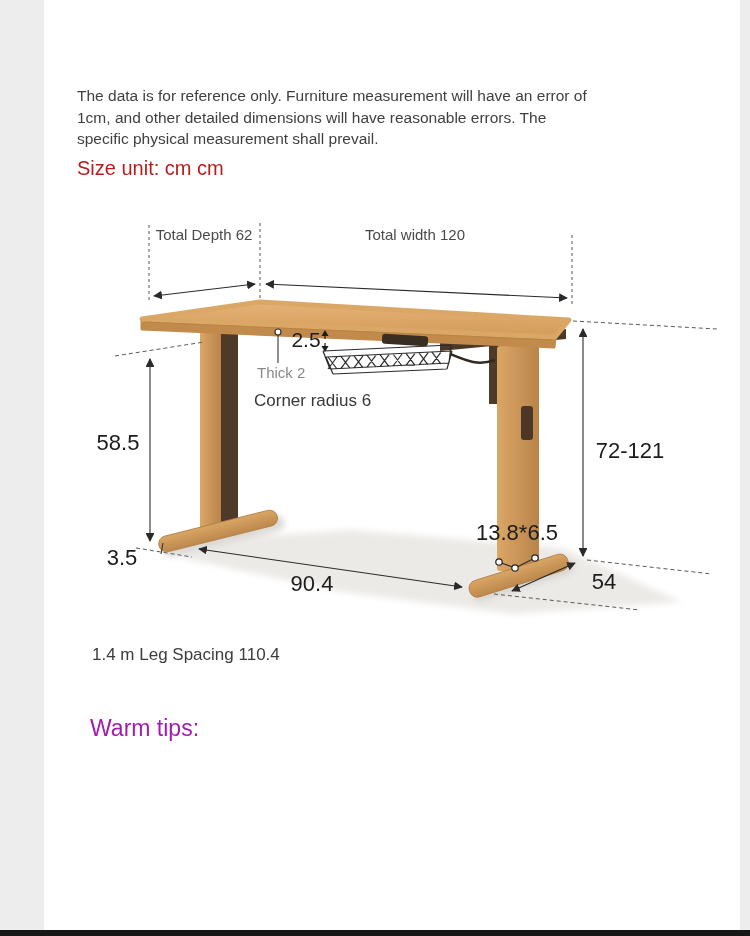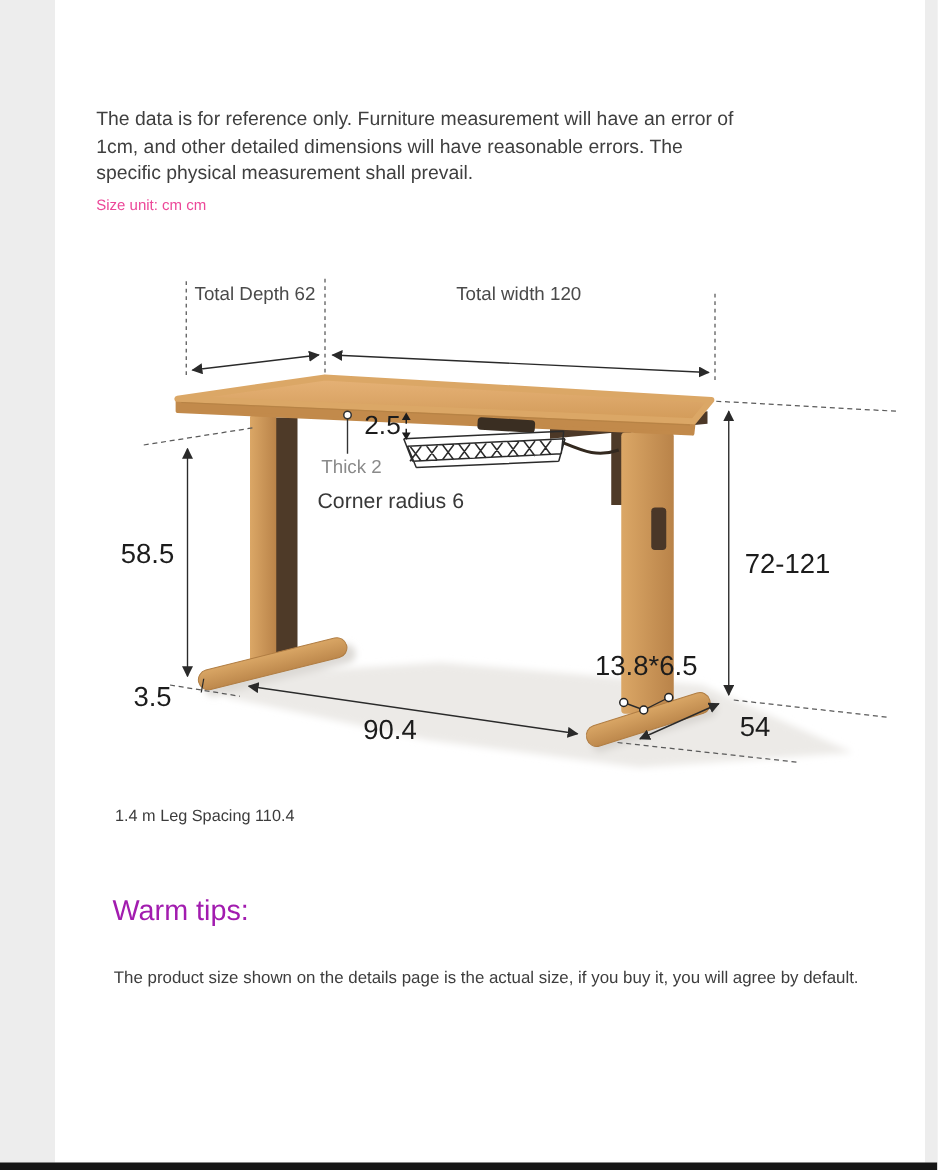--- a/index.html
+++ b/index.html
@@ -32,25 +32,25 @@
   }
   
   .disclaimer{
     position:absolute;left:33px;top:85px;
     width:520px;
     font-size:15.5px;line-height:21.5px;
     color:#3f3f3f;
   }
   .size-unit{
     position:absolute;left:33px;top:157px;
-    font-size:12px;color:#ec4899;
+    font-size:20px;color:#b91c1c;
   }
   .leg-spacing{
     position:absolute;left:48px;top:645px;
-    font-size:13px;color:#3c3c3c;
+    font-size:17px;color:#3c3c3c;
   }
   .warm-title{
     position:absolute;left:46px;top:715px;
     font-size:23px;color:#a21caf;
   }
   .warm-body{
     position:absolute;left:47px;top:768px;
     width:600px;
     font-size:13.5px;color:#3d3d3d;
   }
@@ -209,20 +209,19 @@
         <line class="dim-line" x1="470" y1="381" x2="533" y2="353" marker-start="url(#ah)" marker-end="url(#ah)"></line>
         <text class="dim-num-lg" x="562" y="379" text-anchor="middle">54</text>
       </g>
     </svg>
 
     <div class="leg-spacing">1.4 m Leg Spacing 110.4</div>
 
     <div class="warm-title">Warm tips:</div>
 
     <div class="warm-body">
-      <span class="line">The product size shown on the details page is the actual size, if you buy it, you will agree by default.</span>
     </div>
 
   </div>
 
   <div class="bottom-strip"></div>
 
 </div>
 
 </body></html>

